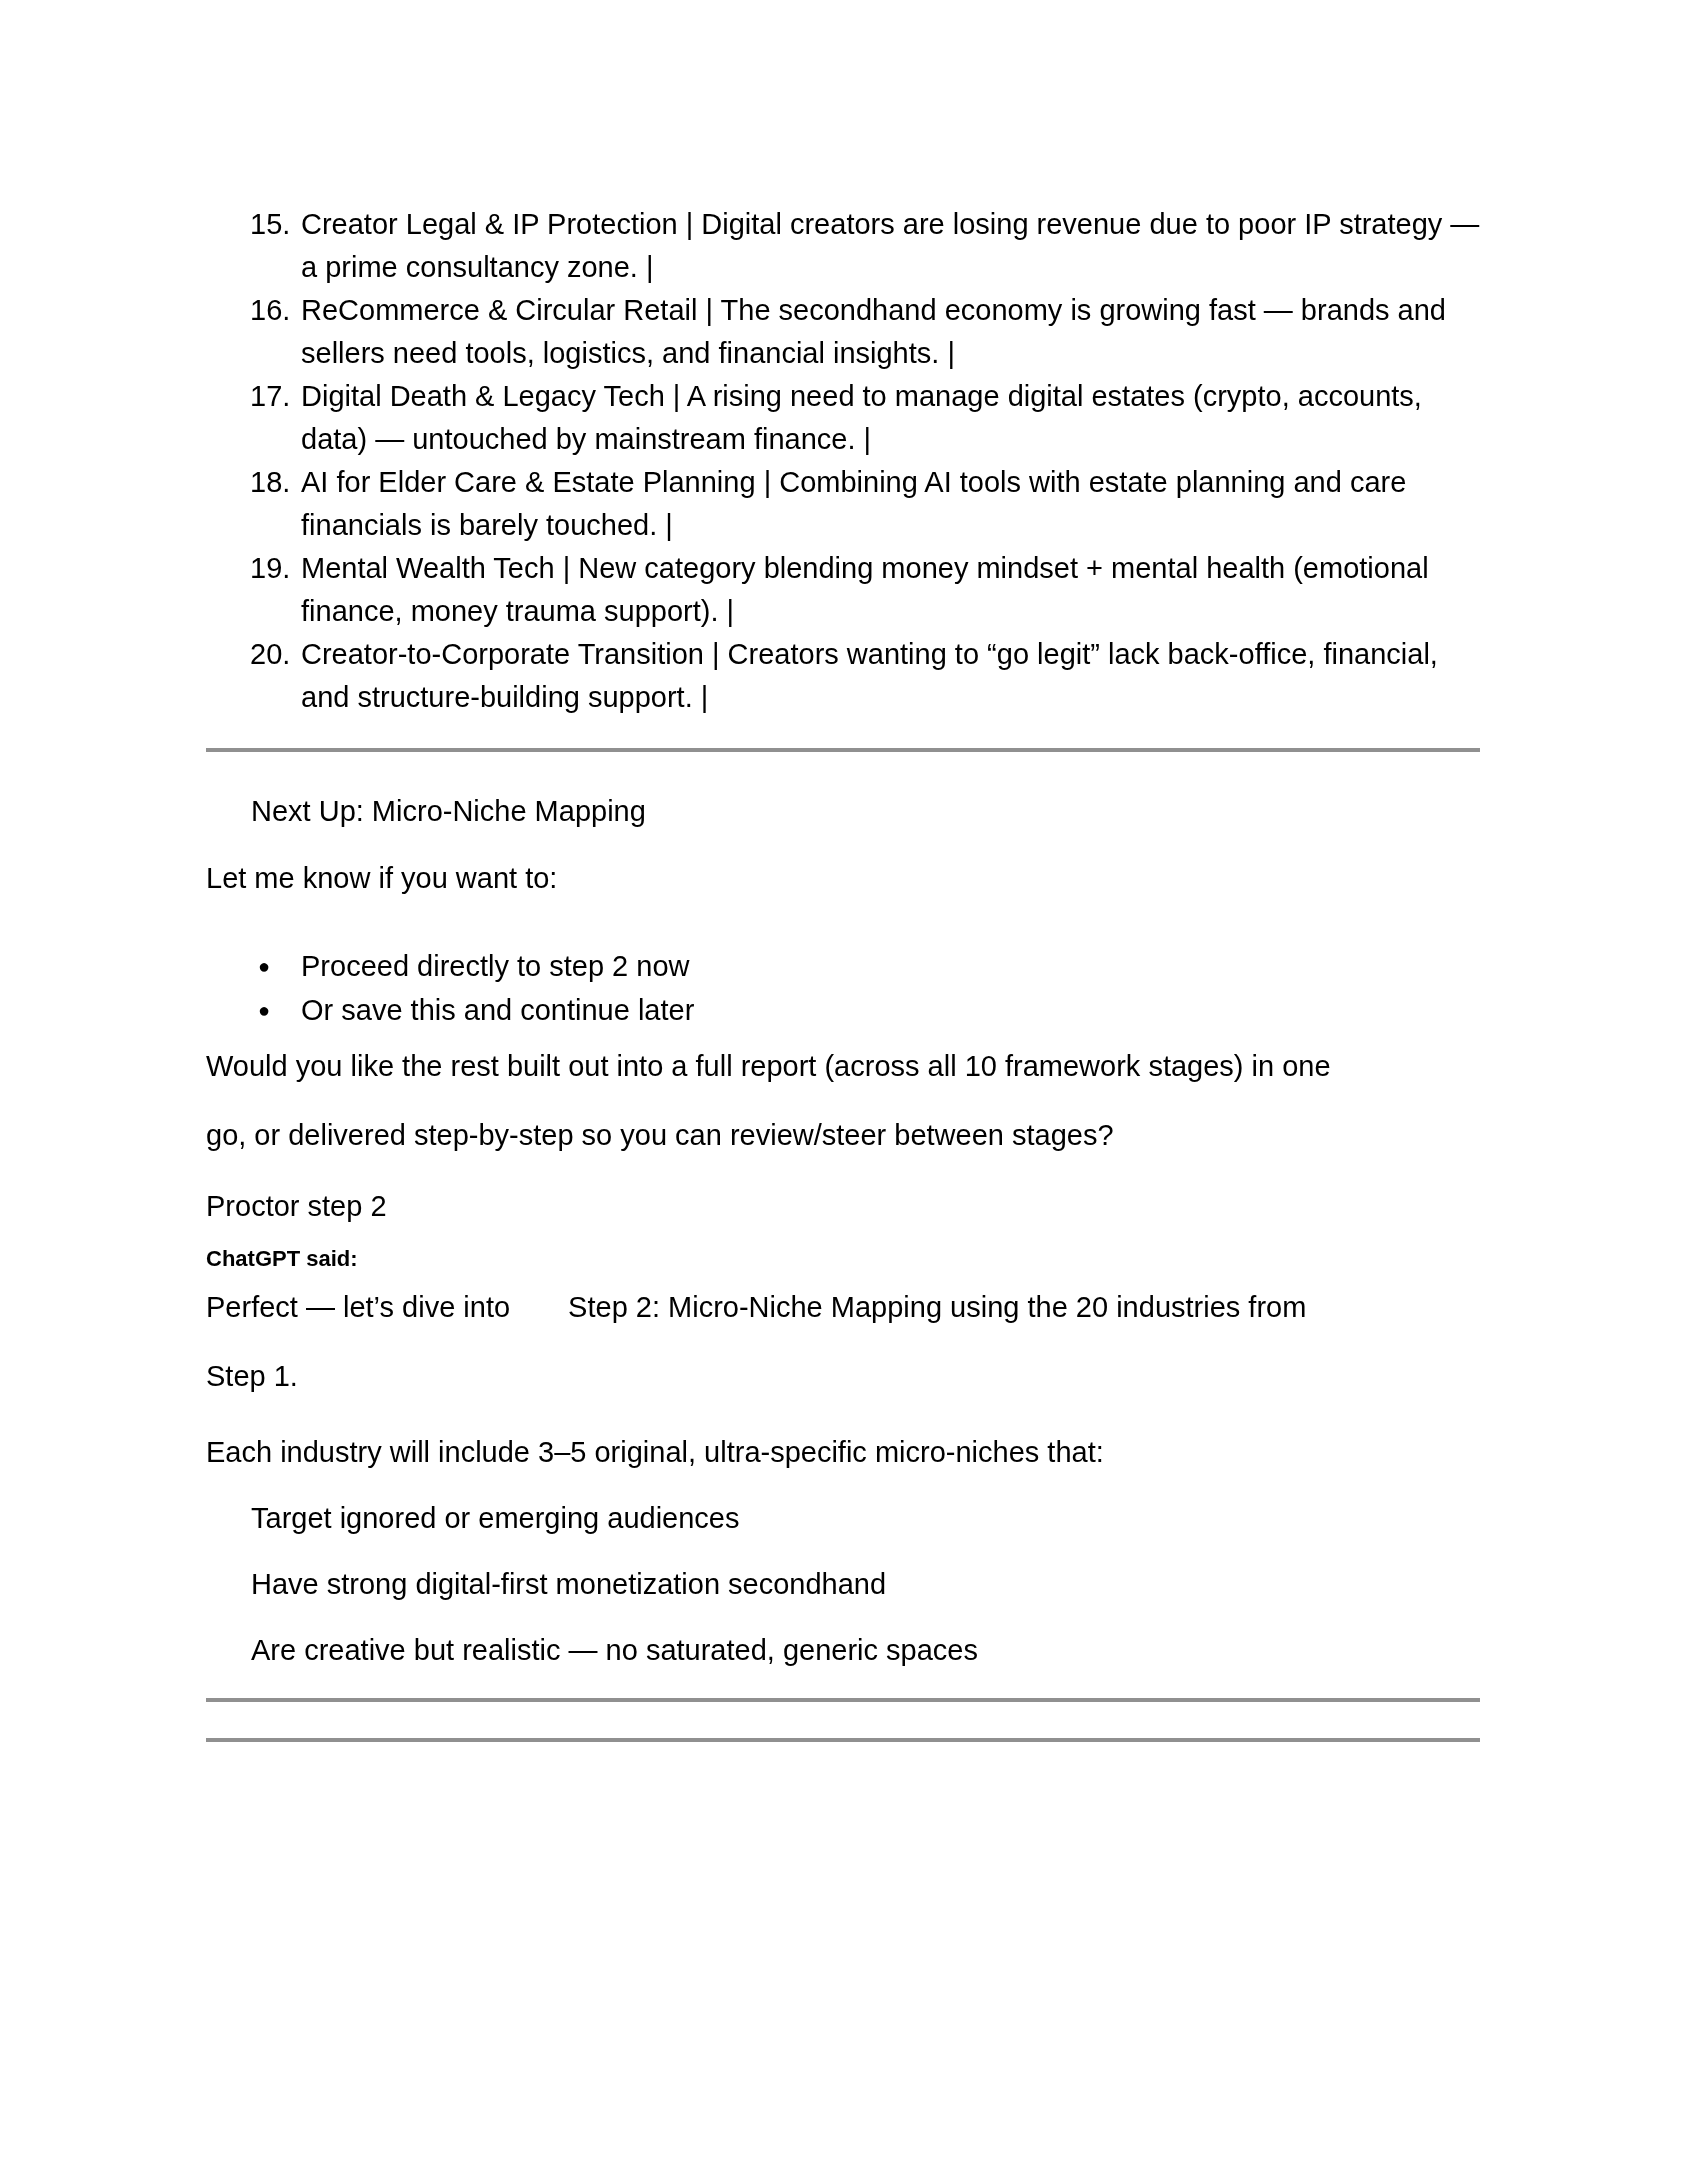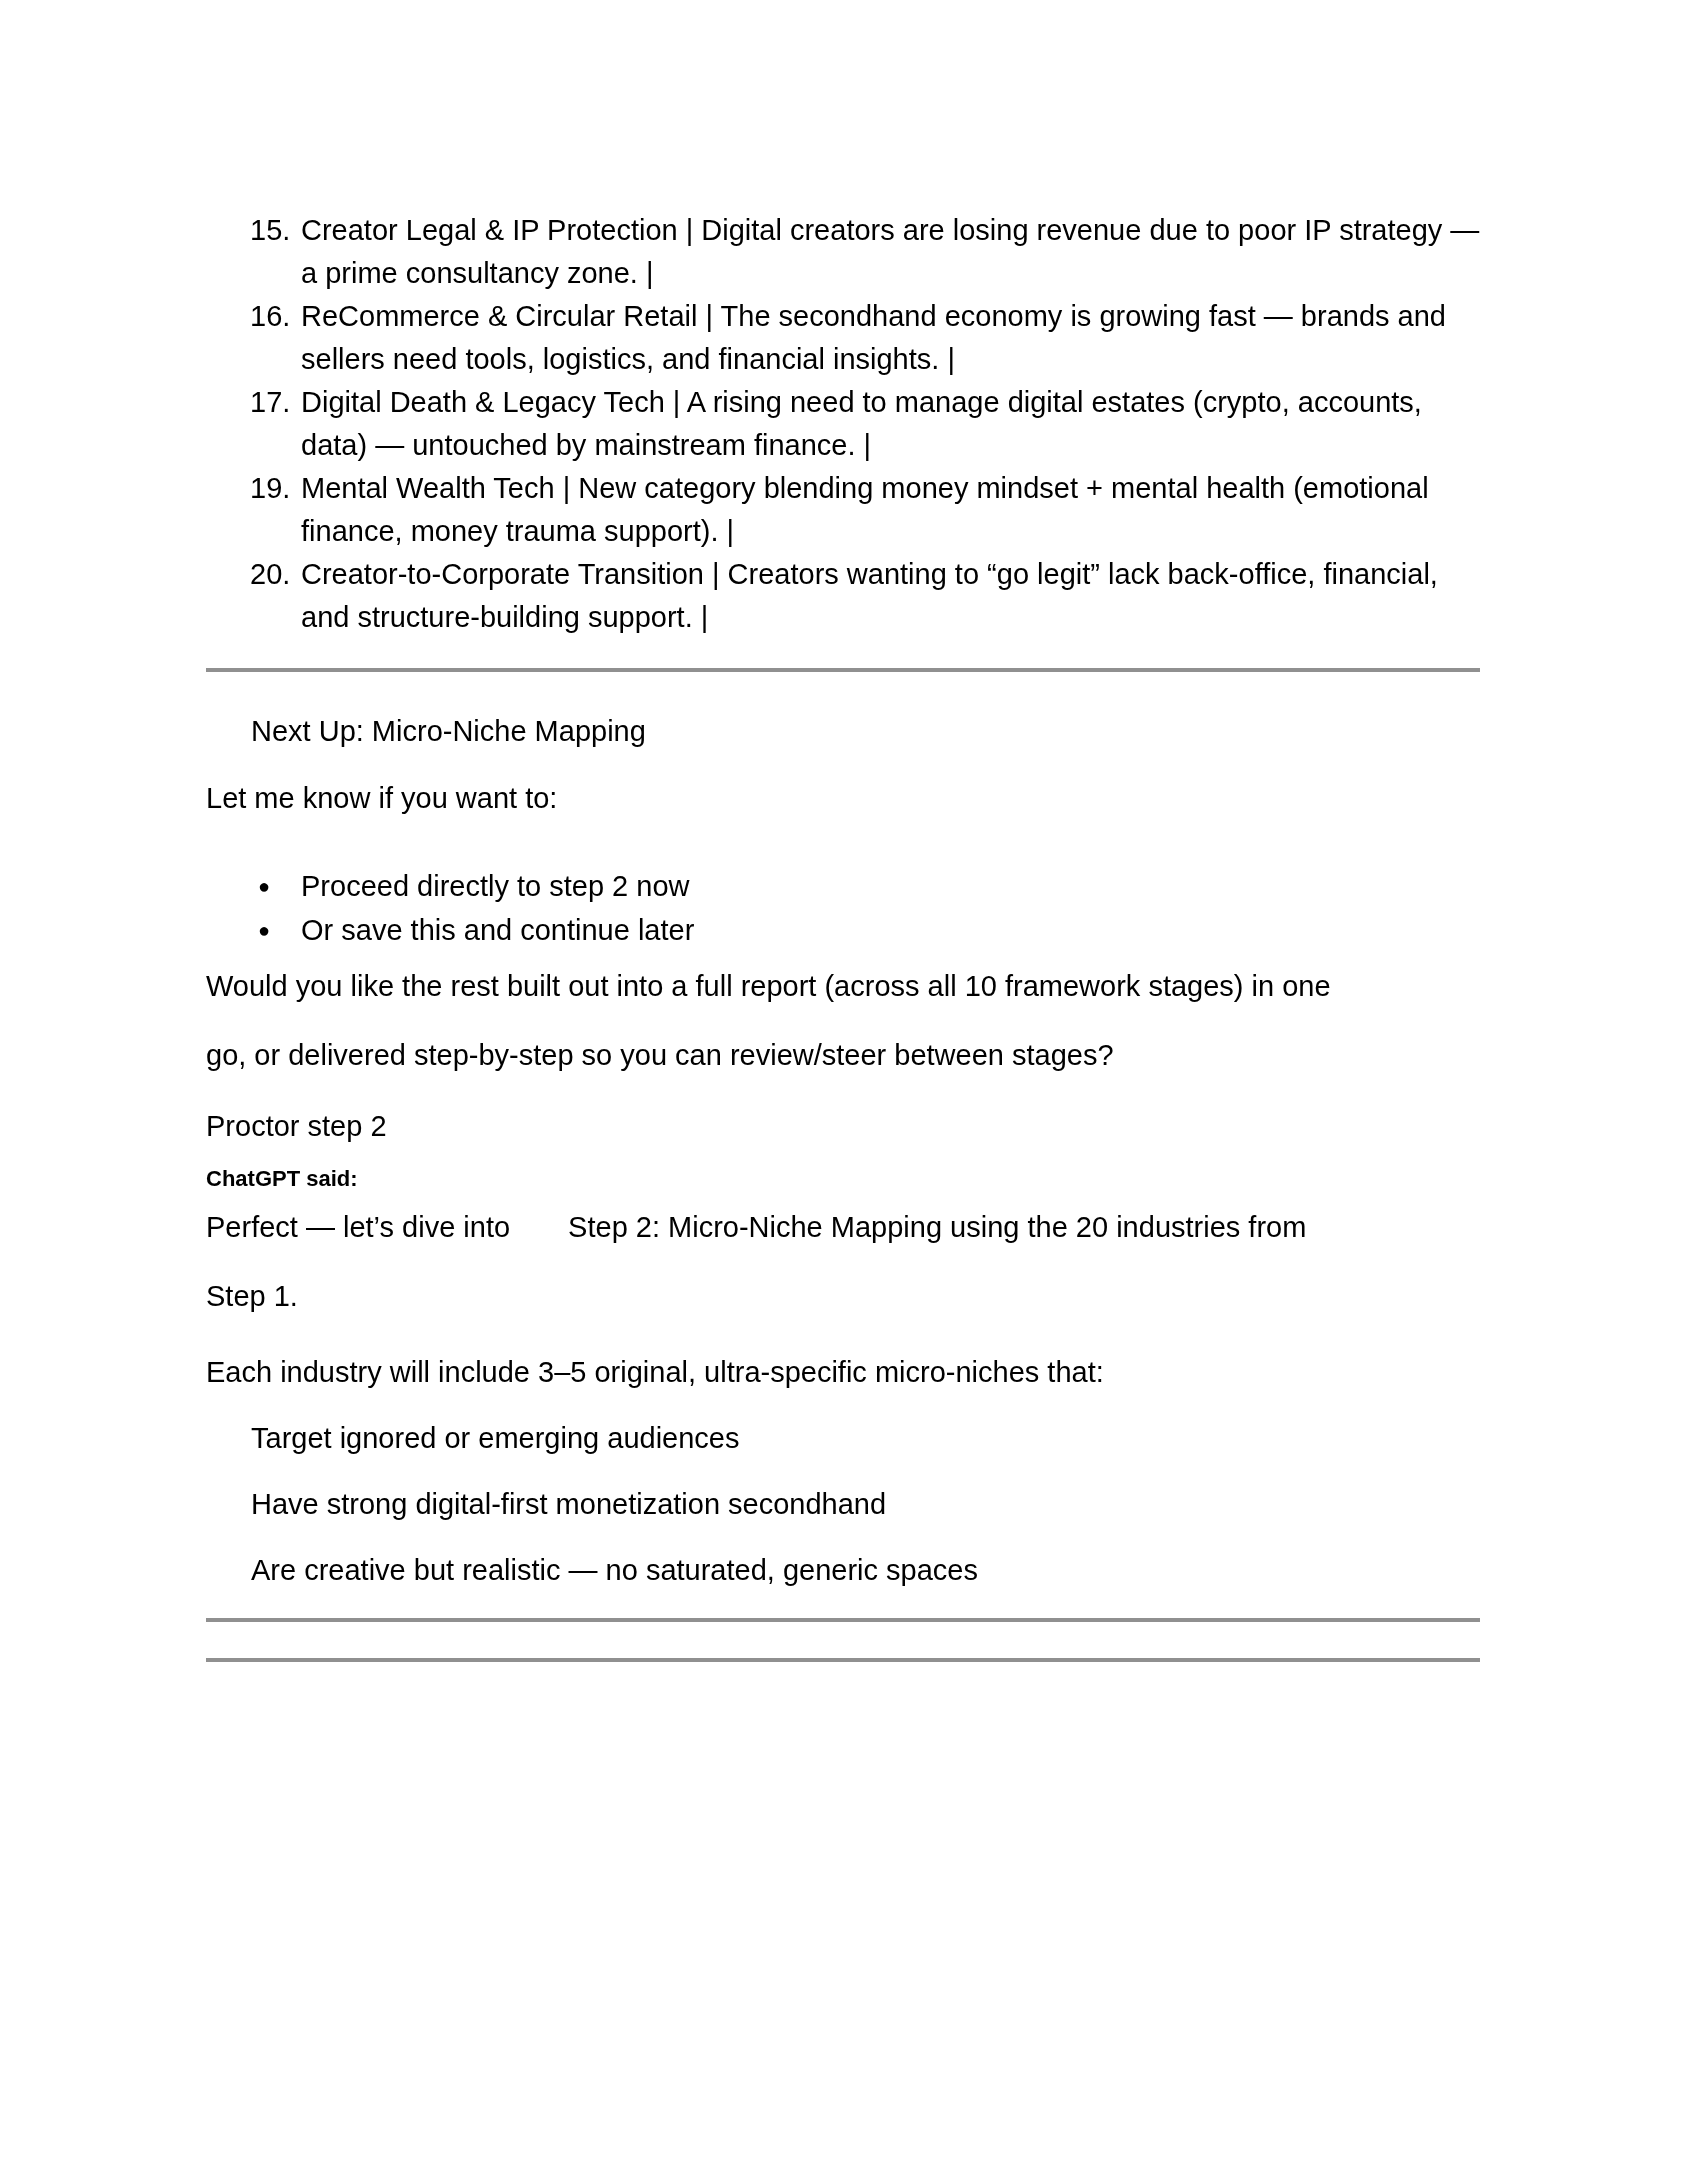--- a/index.html
+++ b/index.html
@@ -9,21 +9,21 @@
     height:2183px;
     background:#ffffff;
     margin:0 auto;
     font-family:"Liberation Sans", sans-serif;
     color:#000000;
     overflow:hidden;
   }
   .content{
     position:absolute;
     left:206px;
-    top:16px;
+    top:10px;
     width:1274px;
   }
   
   .niche-list{
     margin:193px 0 0 44px;
     padding:0;
     list-style:none;
   }
   .niche-list li{
     display:flex;
@@ -90,20 +90,24 @@
       </li>
       <li>
         <span class="li-num">16.</span>
         <span class="li-text">ReCommerce &amp; Circular Retail | The secondhand economy is growing fast — brands and sellers need tools, logistics, and financial insights. |</span>
       </li>
       <li>
         <span class="li-num">17.</span>
         <span class="li-text">Digital Death &amp; Legacy Tech | A rising need to manage digital estates (crypto, accounts, data) — untouched by mainstream finance. |</span>
       </li>
       <li>
+        <span class="li-num">18.</span>
+        <span class="li-text">AI for Elder Care &amp; Estate Planning | Combining AI tools with estate planning and care financials is barely touched. |</span>
+      </li>
+      <li>
         <span class="li-num">19.</span>
         <span class="li-text">Mental Wealth Tech | New category blending money mindset + mental health (emotional finance, money trauma support). |</span>
       </li>
       <li>
         <span class="li-num">20.</span>
         <span class="li-text">Creator-to-Corporate Transition | Creators wanting to “go legit” lack back-office, financial, and structure-building support. |</span>
       </li>
     </ol>
 
     <hr class="divider">

